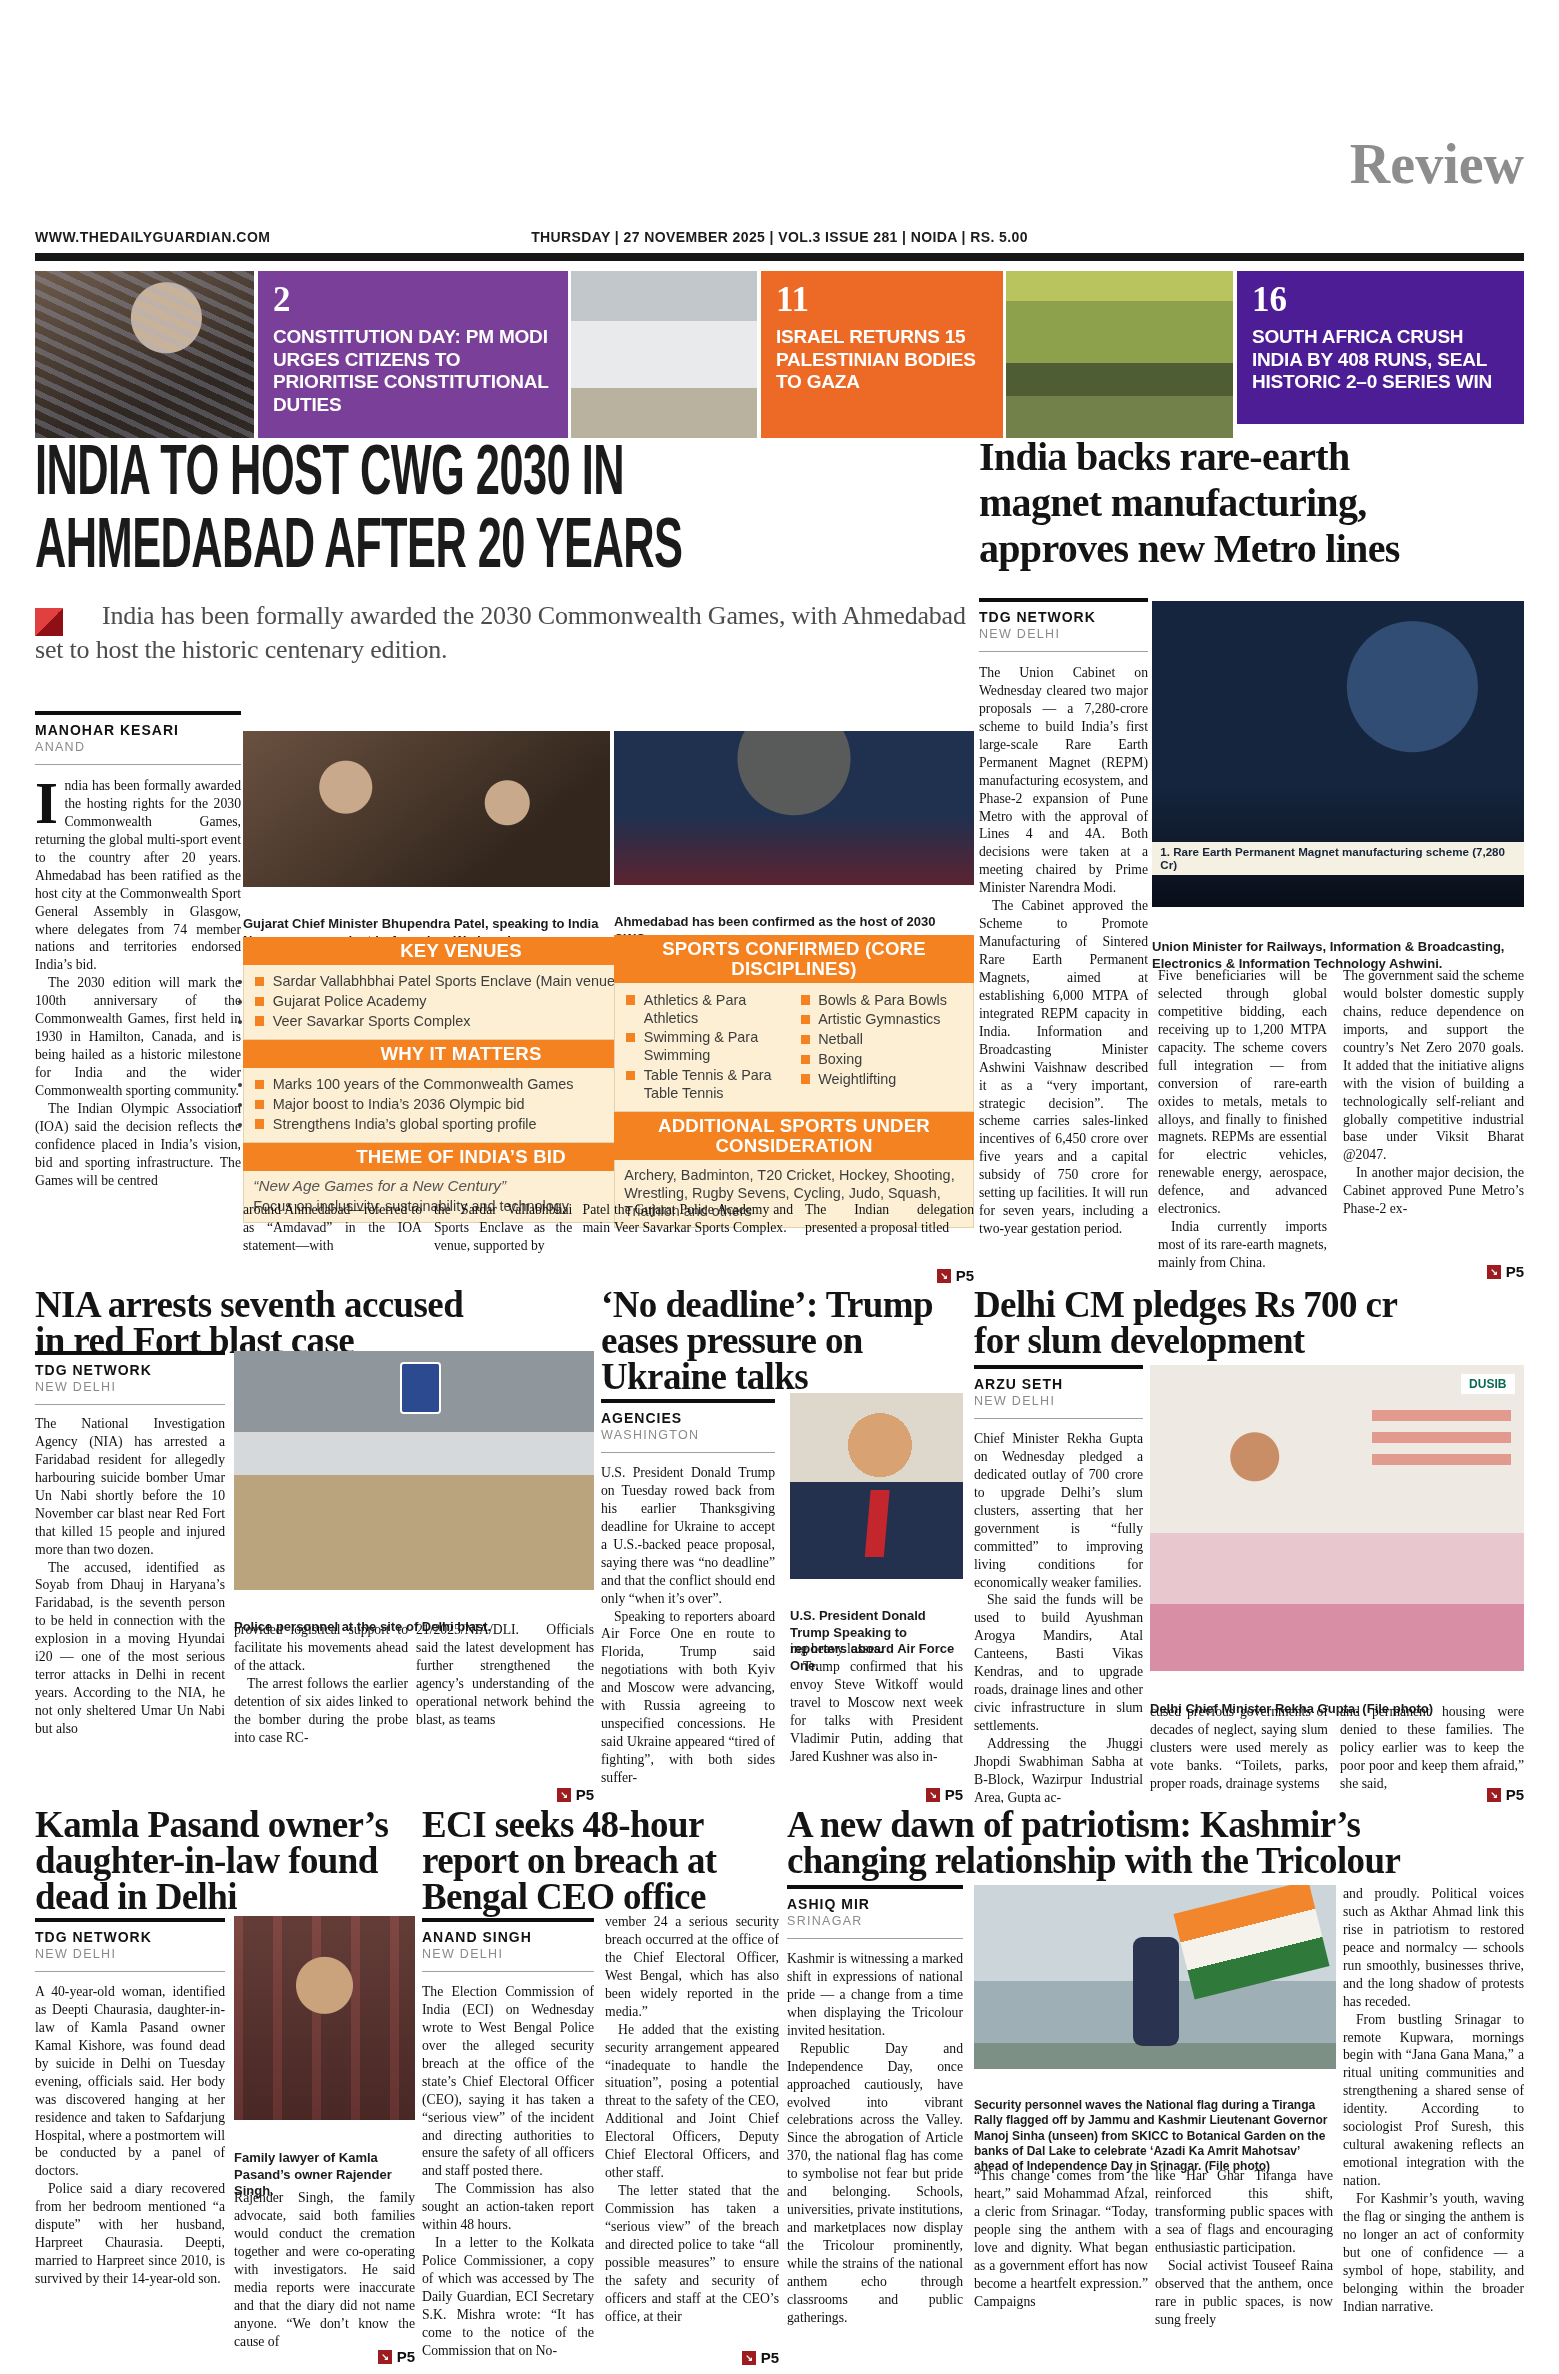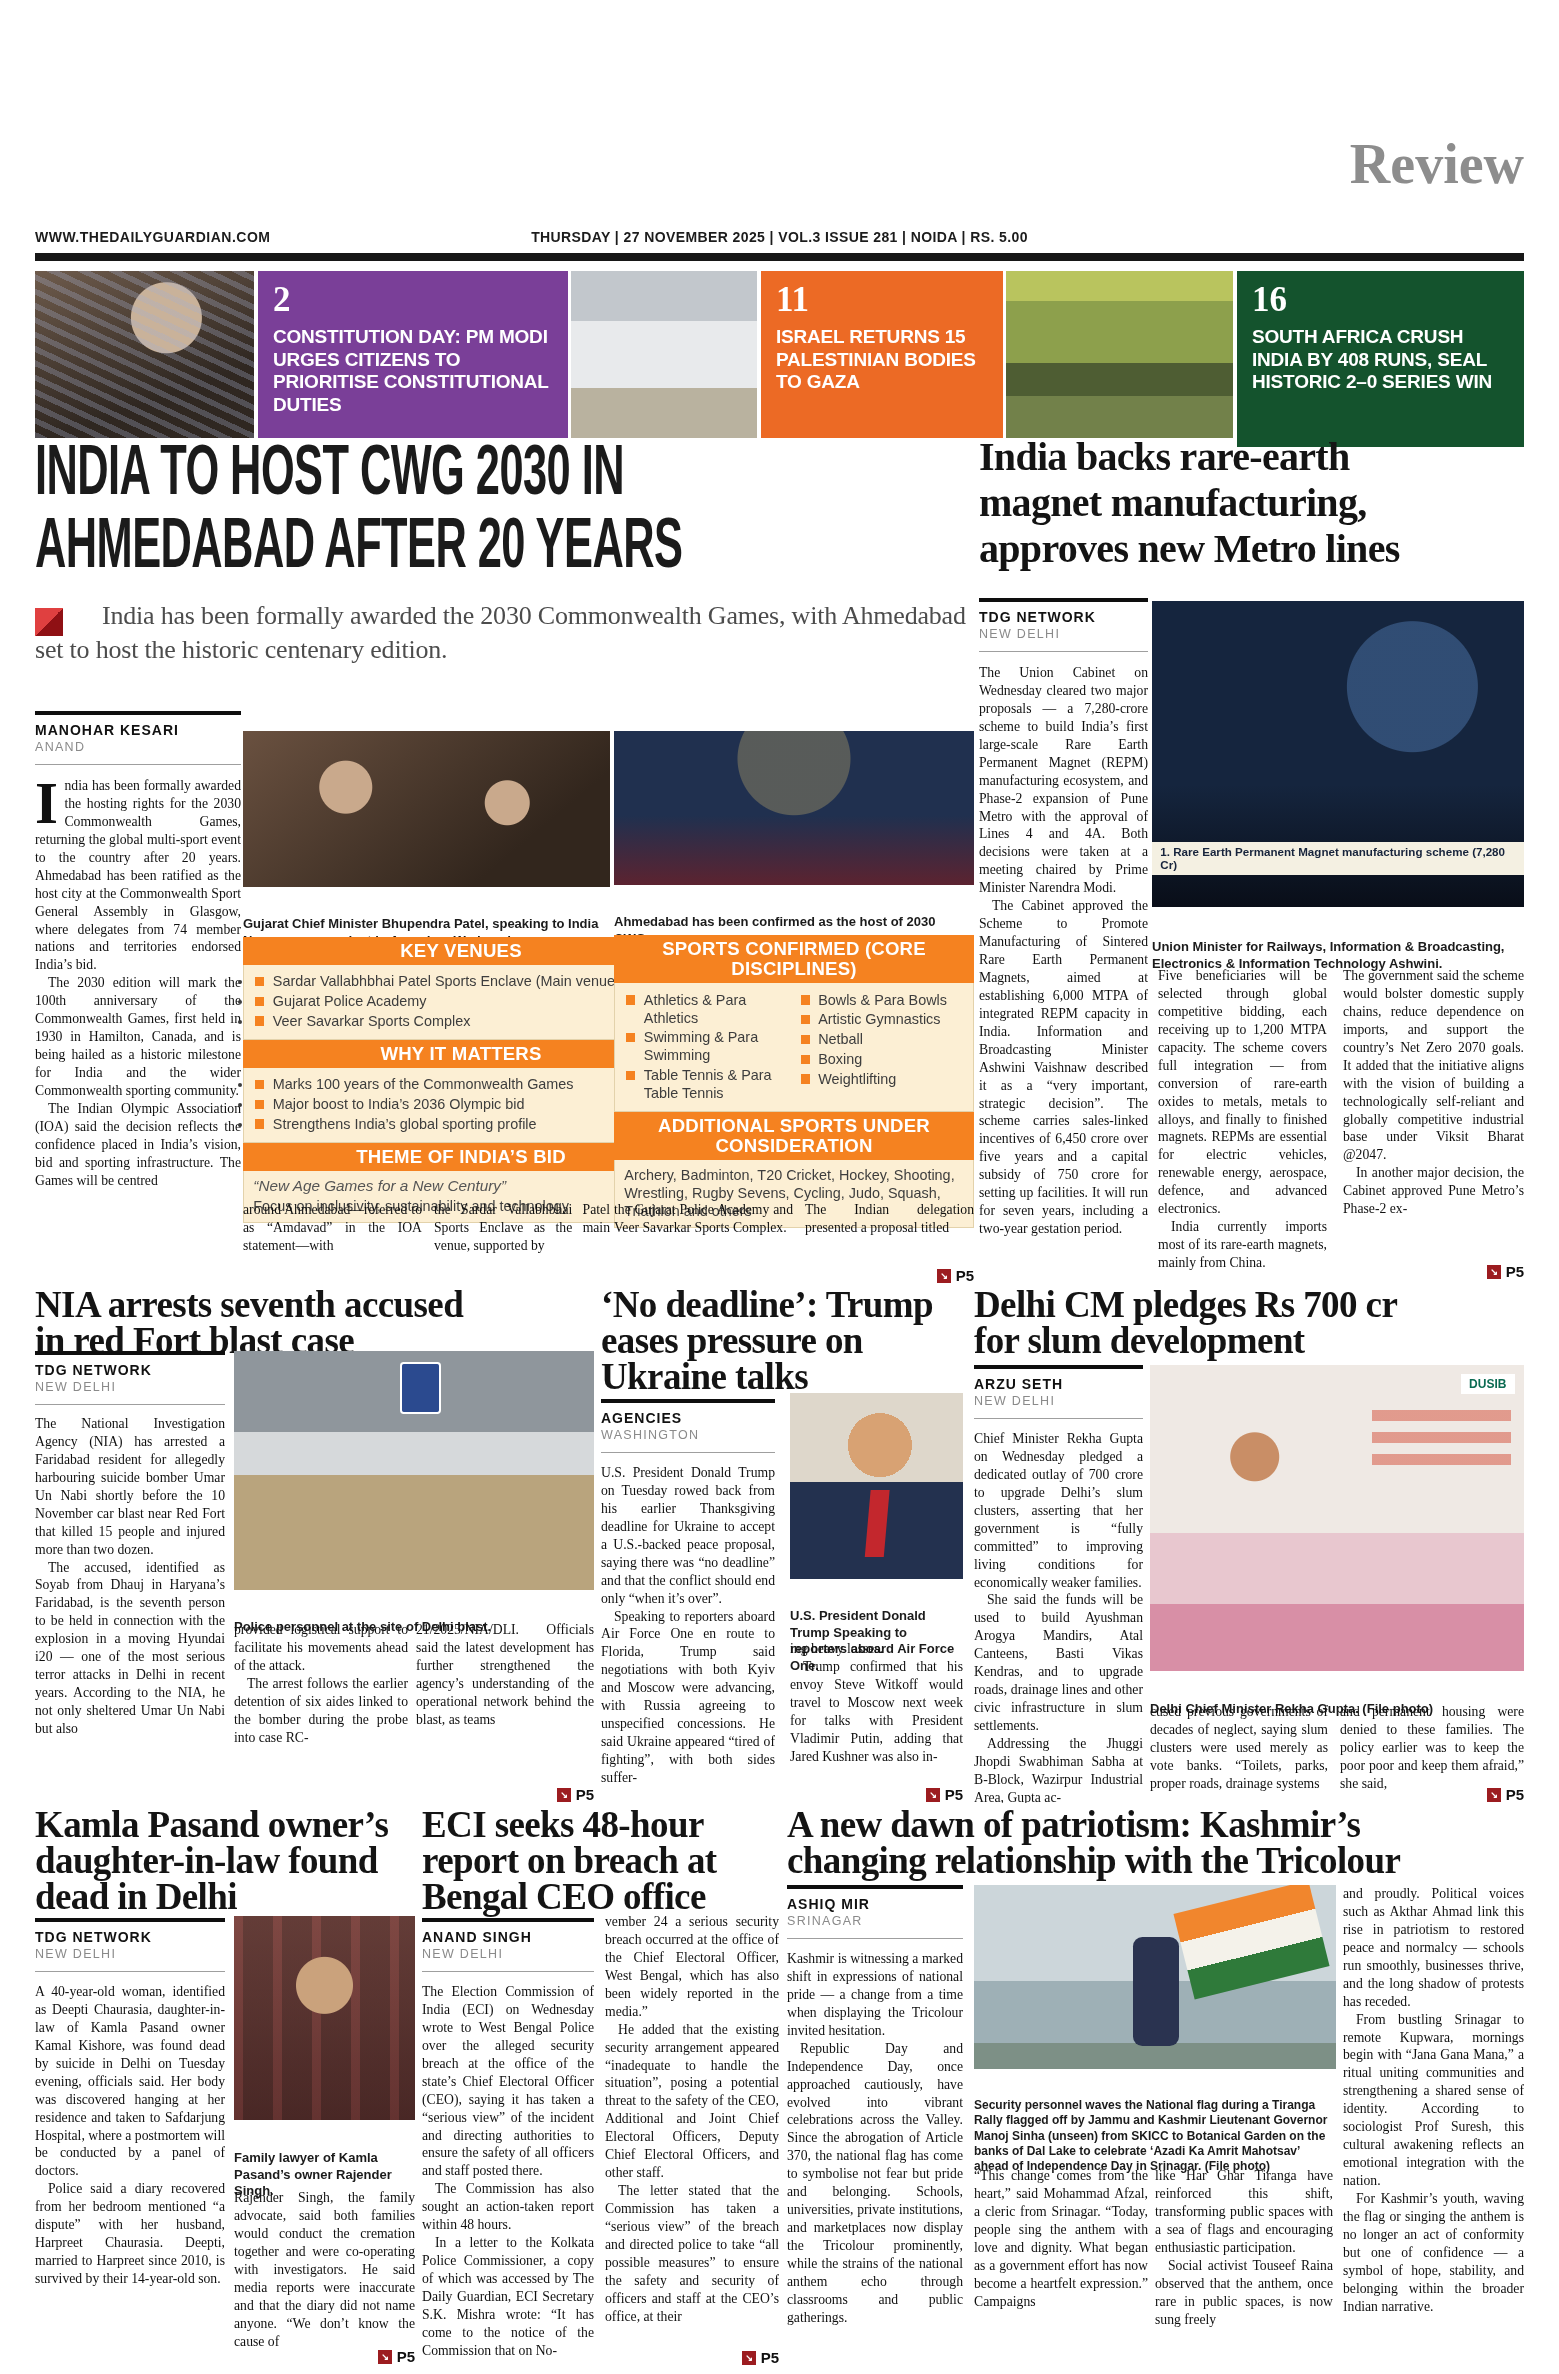--- a/index.html
+++ b/index.html
@@ -129,21 +129,21 @@
   <div class="abs teaser-box" style="left:258px;top:271px;width:310px;height:167px;background:#7a3f98">
     <div class="teaser-num">2</div>
     <div class="teaser-text">CONSTITUTION DAY: PM MODI URGES CITIZENS TO PRIORITISE CONSTITUTIONAL DUTIES</div>
   </div>
   <div class="photo ph-bodies" style="left:571px;top:271px;width:186px;height:167px"></div>
   <div class="abs teaser-box" style="left:761px;top:271px;width:242px;height:167px;background:#ec6a25">
     <div class="teaser-num">11</div>
     <div class="teaser-text">ISRAEL RETURNS 15 PALESTINIAN BODIES TO GAZA</div>
   </div>
   <div class="photo ph-cricket" style="left:1006px;top:271px;width:227px;height:167px"></div>
-  <div class="abs teaser-box" style="left:1237px;top:271px;width:287px;height:176px;background:#14532d">
+  <div class="abs teaser-box" style="left:1237px;top:271px;width:287px;height:153px;background:#4c1d95">
     <div class="teaser-num">16</div>
     <div class="teaser-text">SOUTH AFRICA CRUSH INDIA BY 408 RUNS, SEAL HISTORIC 2–0 SERIES WIN</div>
   </div>
 
   <h2 class="abs hl lead-hl" style="left:35px;top:434px;width:895px">
       <span class="hl-line">INDIA TO HOST CWG 2030 IN</span>
       <span class="hl-line">AHMEDABAD AFTER 20 YEARS</span>
     </h2>
   <div class="abs sf-diamond" style="left:35px;top:608px"></div>
   <div class="abs standfirst" style="left:35px;top:599px;width:935px">India has been formally awarded the 2030 Commonwealth Games, with Ahmedabad set to host the historic centenary edition.</div>

